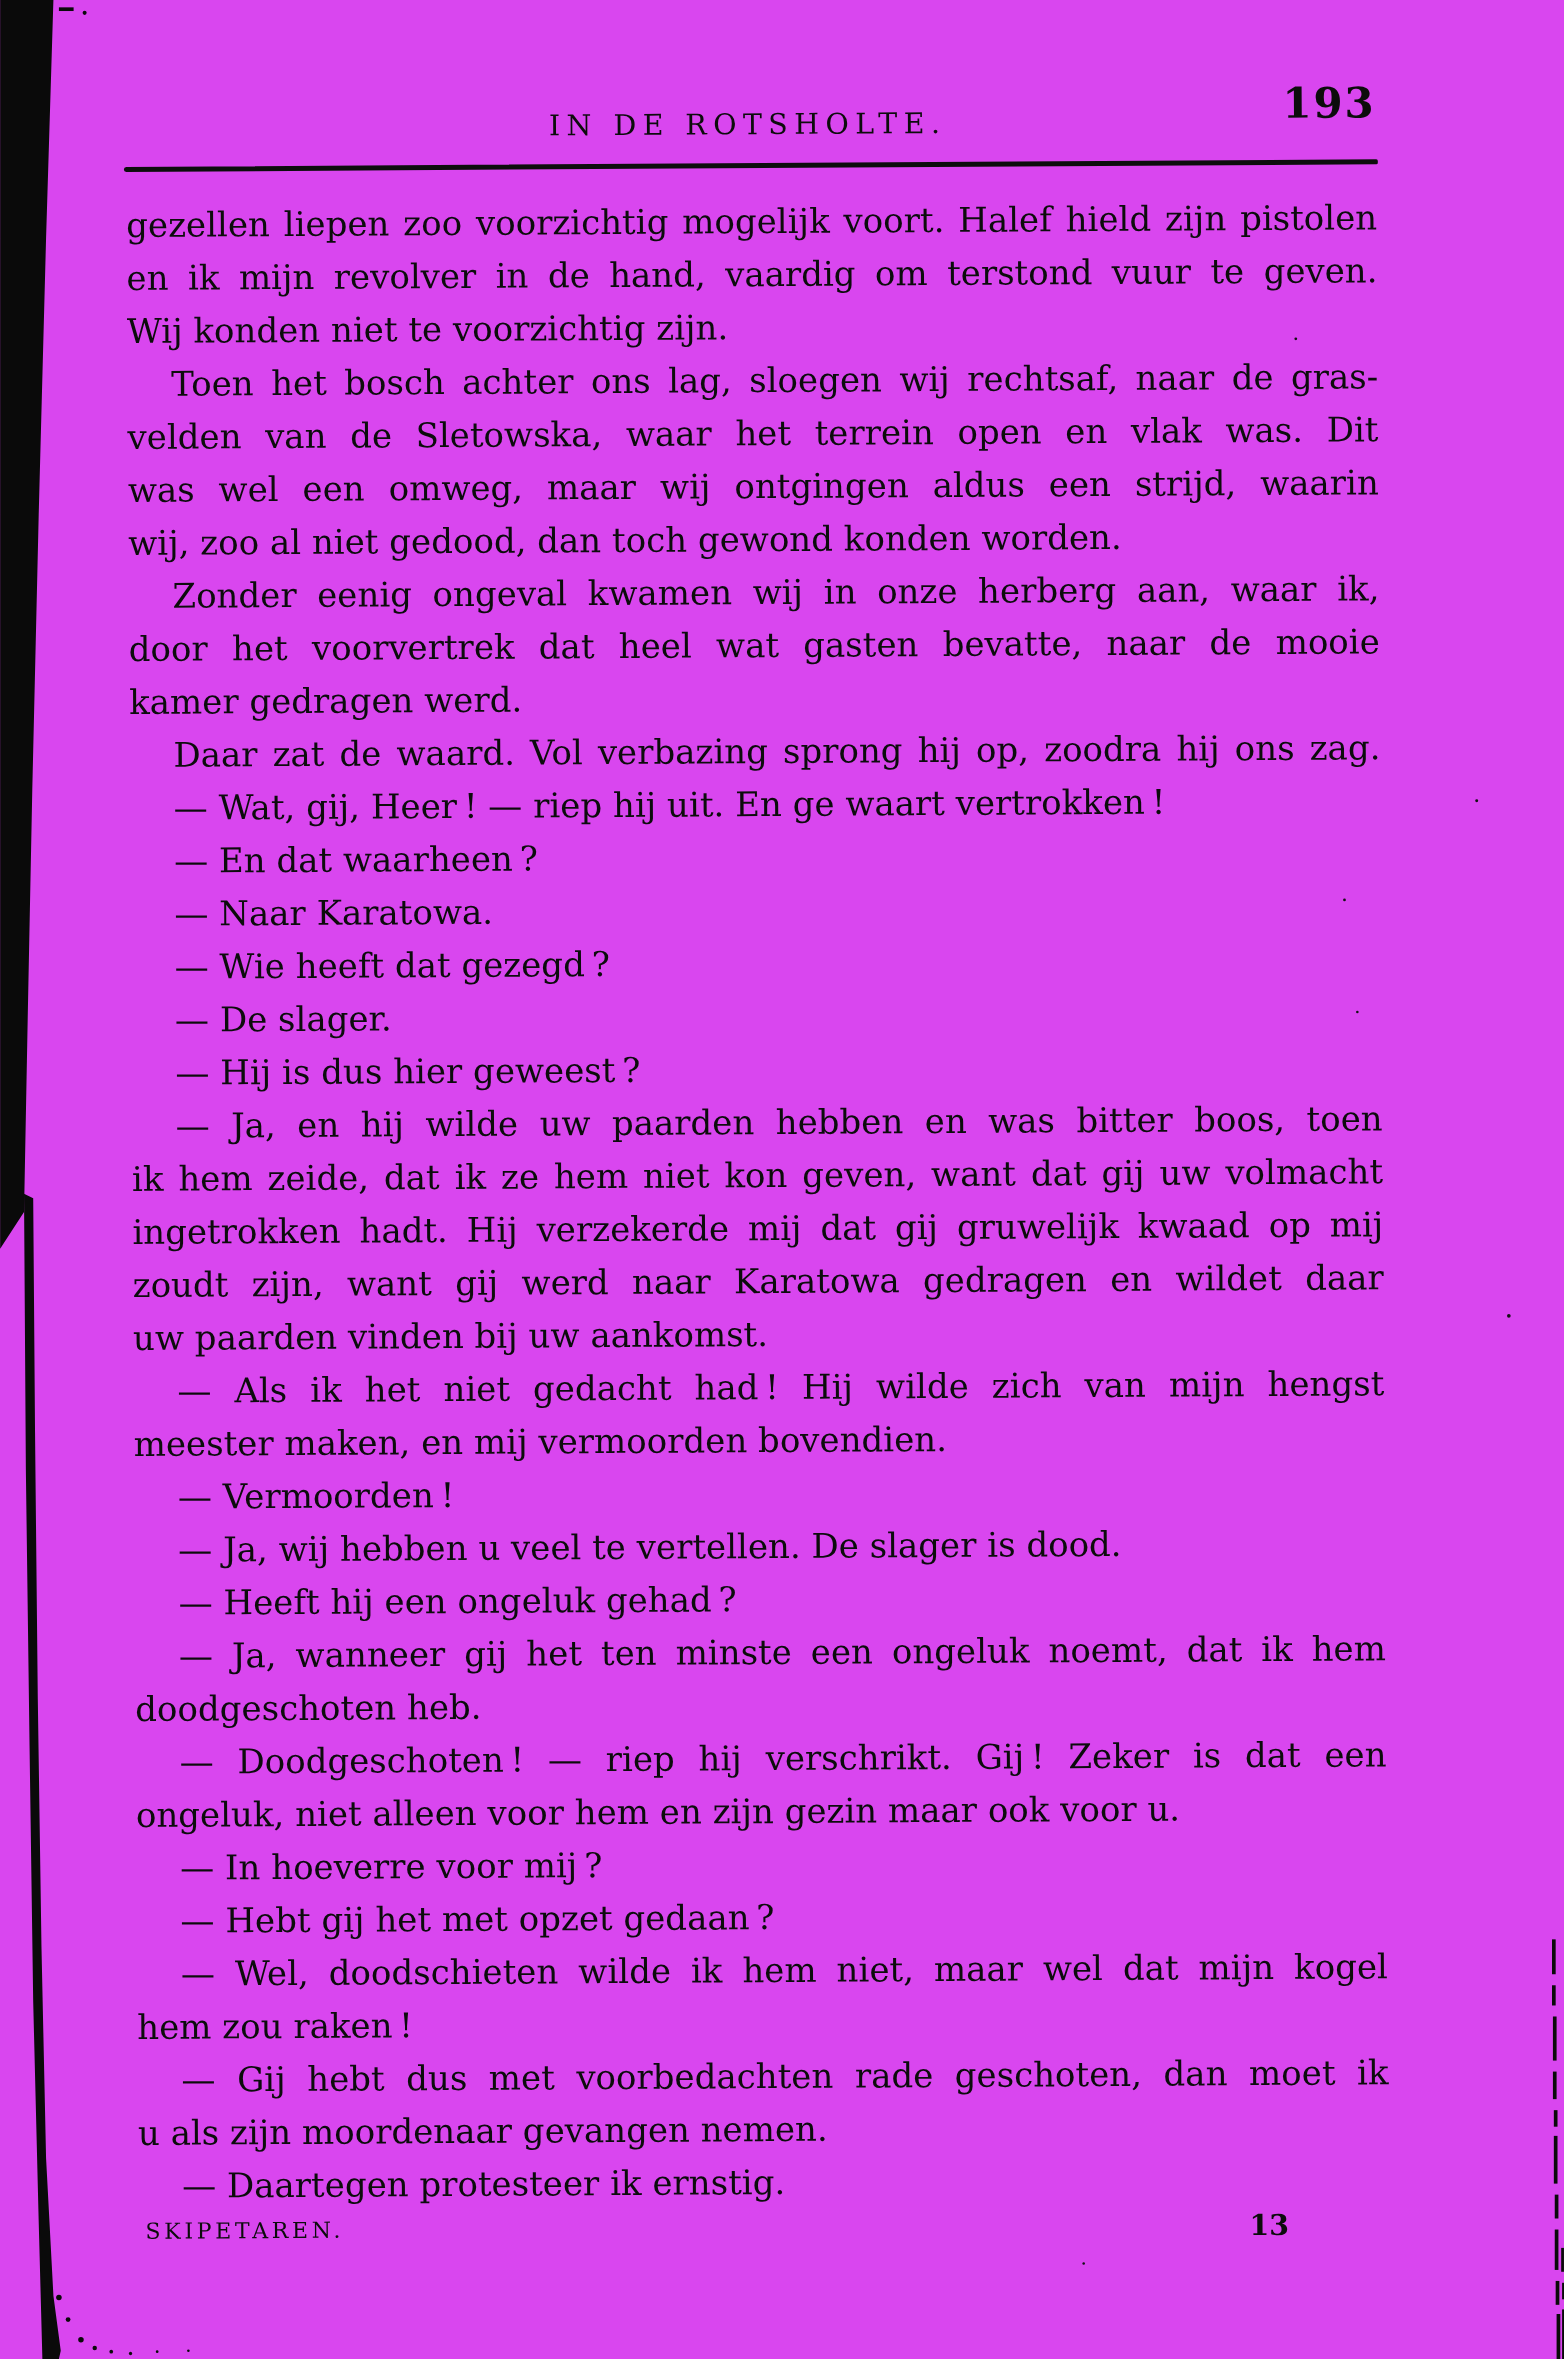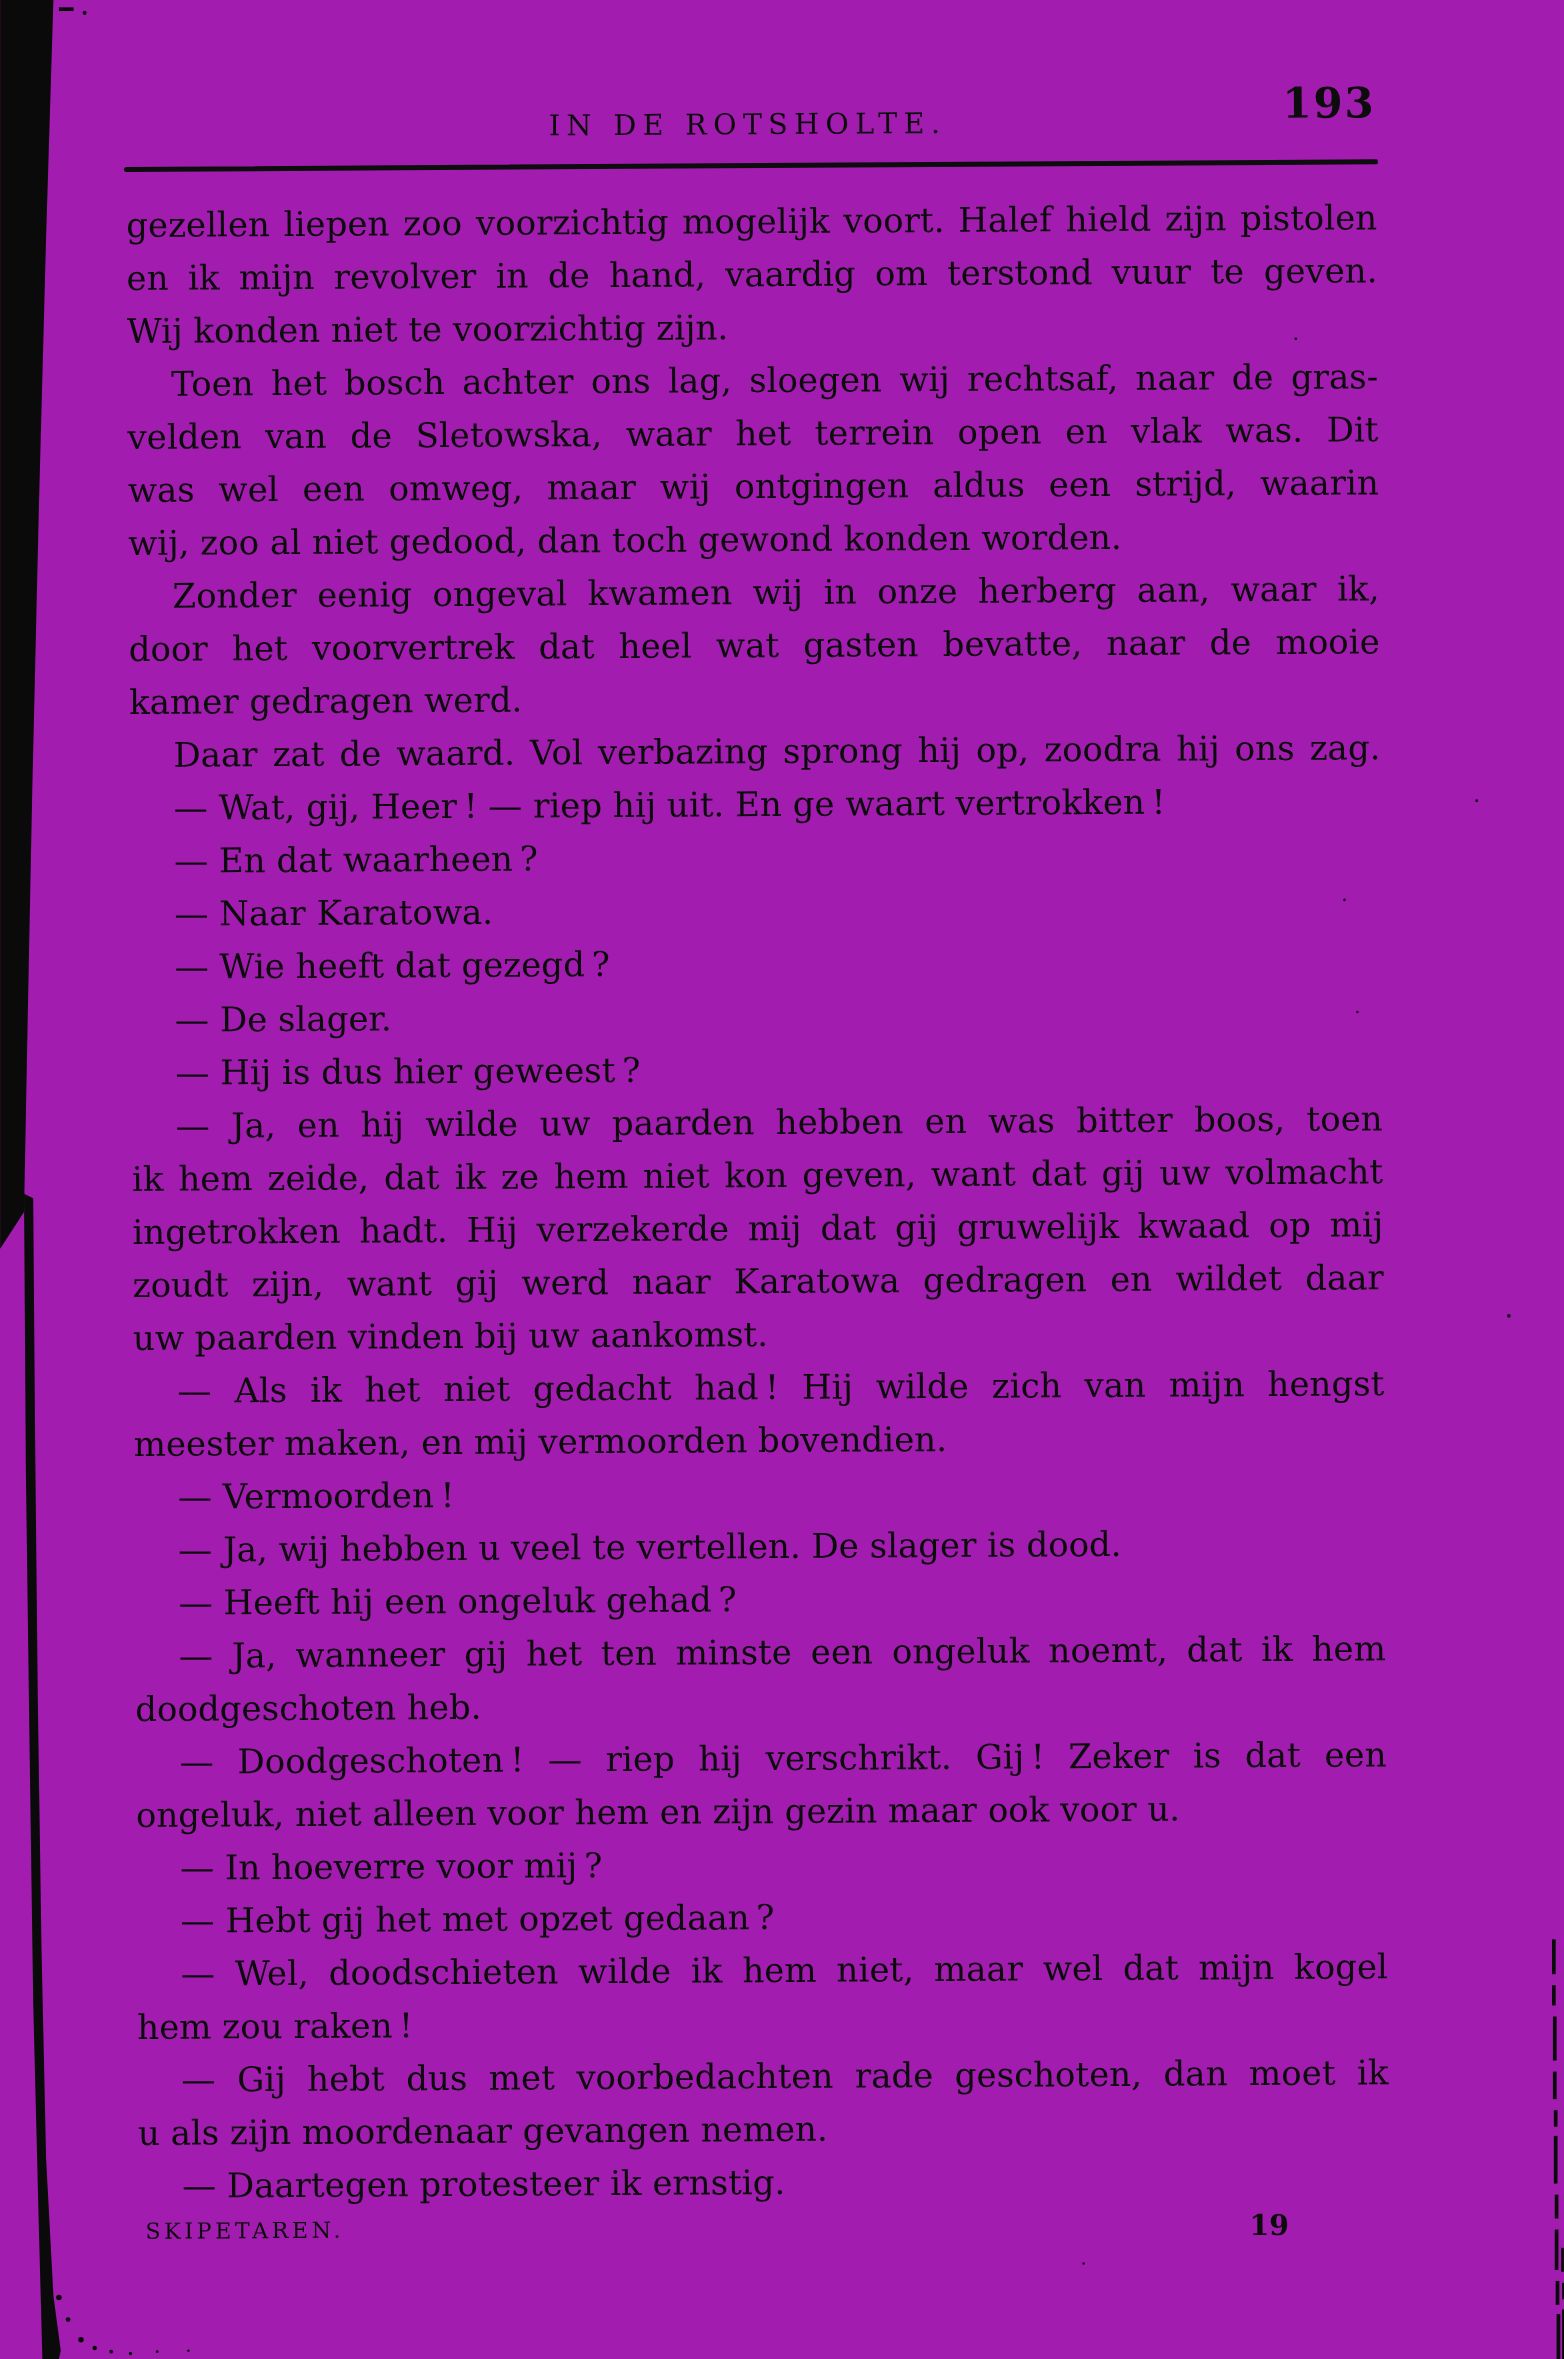--- a/index.html
+++ b/index.html
@@ -6,21 +6,21 @@
     margin:0; padding:0;
     width:1565px; height:2359px;
     background:#ffffff;
     overflow:hidden;
     font-family:"DejaVu Serif","Liberation Serif",serif;
     color:#0c0c0c;
   }
   #page{
     position:relative;
     width:1565px; height:2359px;
-    background:#a21caf;
+    background:#d946ef;
     overflow:hidden;
   }
   
   .content{
     position:absolute; inset:0;
     transform:rotate(-0.35deg);
     transform-origin:771px 1010px;
   }
   .running-head{
     position:absolute; top:108px; left:0; right:59px;
@@ -112,21 +112,21 @@
         <div class="line indent">— Hebt gij het met opzet gedaan ?</div>
         <div class="line indent just">— Wel, doodschieten wilde ik hem niet, maar wel dat mijn kogel</div>
         <div class="line">hem zou raken !</div>
         <div class="line indent just">— Gij hebt dus met voorbedachten rade geschoten, dan moet ik</div>
         <div class="line">u als zijn moordenaar gevangen nemen.</div>
         <div class="line indent">— Daartegen protesteer ik ernstig.</div>
       </div>
 
     <div class="footer-sig">SKIPETAREN.</div>
 
-    <div class="footer-sheet">19</div>
+    <div class="footer-sheet">13</div>
 
   </div>
 
   <svg class="artifacts" width="1565" height="2359" viewBox="0 0 1704 2569" xmlns="http://www.w3.org/2000/svg">
     <g fill="#0a0a0a">
       <polygon points="0,0 58,0 50,260 42,560 35,860 30,1110 26,1320 0,1360"></polygon>
       <polygon points="26,1300 36,1305 38,1560 41,1850 45,2120 50,2350 58,2500 66,2560 64,2569 46,2569 42,2420 36,2180 32,1900 28,1600"></polygon>
       <rect x="64" y="8" width="16" height="4"></rect>
       <circle cx="92" cy="14" r="2.2"></circle>
       <circle cx="64" cy="2502" r="3"></circle>

